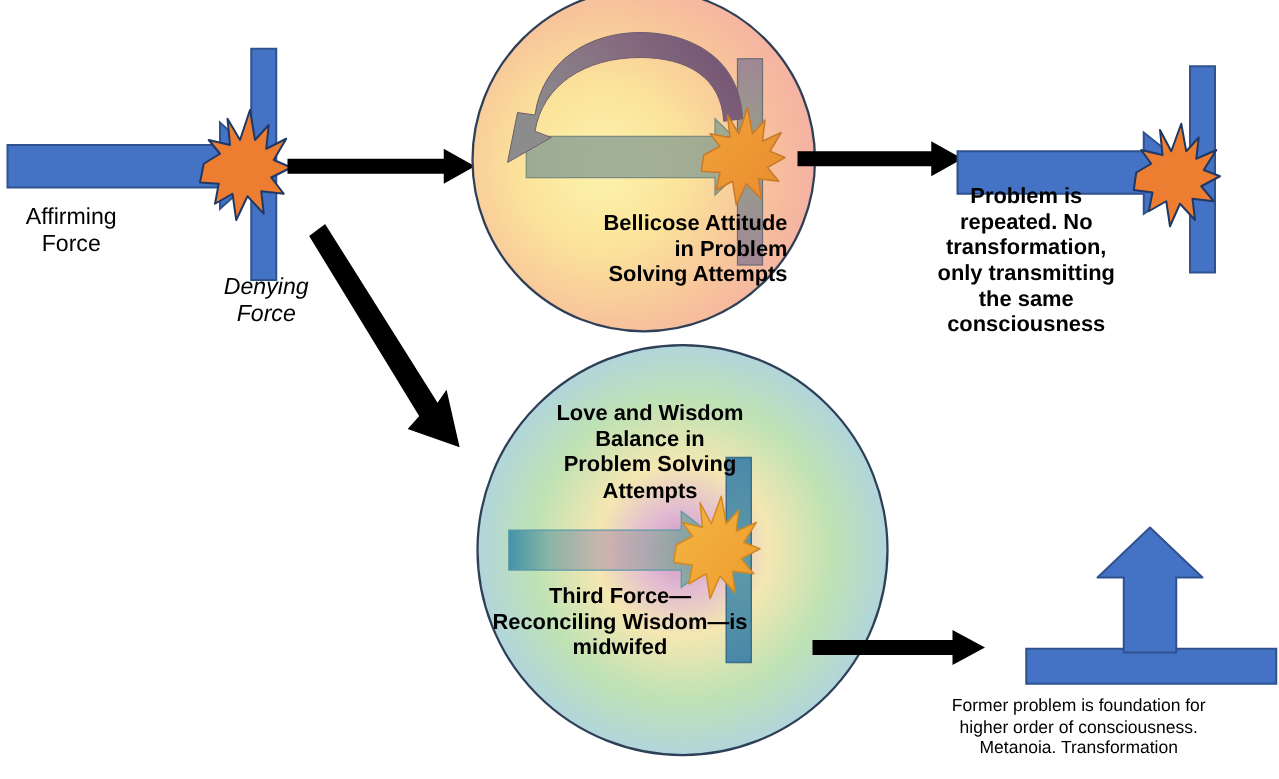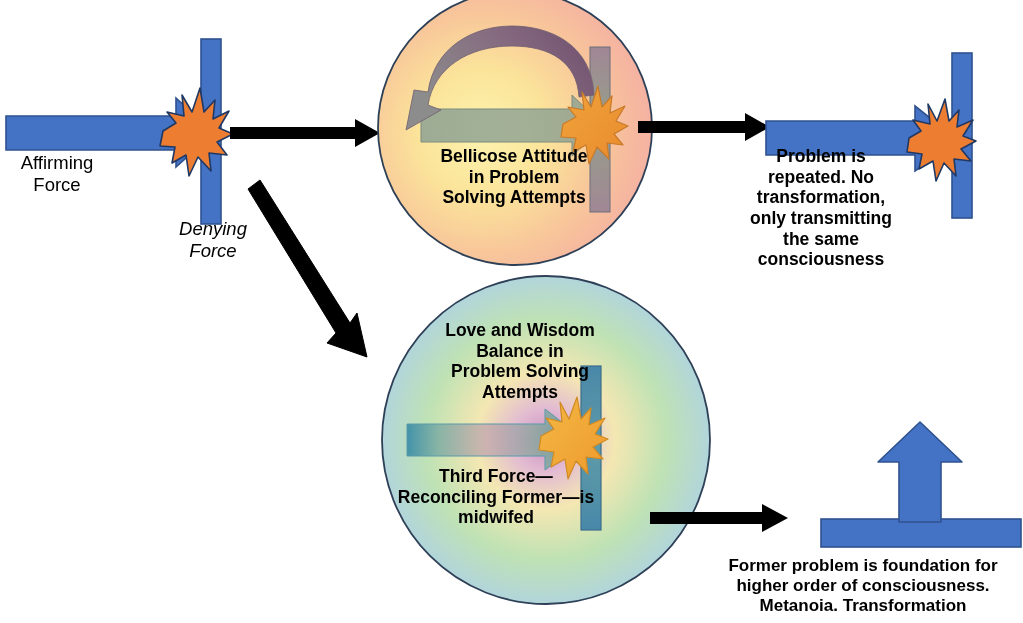--- a/index.html
+++ b/index.html
@@ -30,22 +30,22 @@
   }
   .lbl-plain {
     font-size: 18.5px;
     font-weight: 400;
   }
   .lbl-bold {
     font-size: 17.5px;
     font-weight: 700;
   }
   .lbl-bold-sm {
-    font-size: 17px;
-    font-weight: 700;
+    font-size: 14px;
+    font-weight: 400;
   }
 </style>
 </head>
 <body>
 
 <svg id="canvas" viewBox="0 0 1023 623" xmlns="http://www.w3.org/2000/svg">
   <defs>
 
     <radialGradient id="gradTopCircle" cx="38%" cy="52%" r="72%">
       <stop offset="0%" stop-color="#FDF3AE"></stop>
@@ -172,41 +172,41 @@
   <g>
     <path d="M650,512 L762,512 L762,504 L788,518 L762,532 L762,524 L650,524 Z" fill="#000000"></path>
   </g>
 
   <g>
     <rect x="821" y="519" width="200" height="28" fill="#4472C4" stroke="#2F528F" stroke-width="1.6"></rect>
     <path d="M920,422 L962,462 L941,462 L941,522 L899,522 L899,462 L878,462 Z" fill="#4472C4" stroke="#2F528F" stroke-width="1.6" stroke-linejoin="round"></path>
   </g>
 </svg>
 
-<div class="lbl lbl-plain" style="left:0px; top:152px; width:114px;">Affirming
+<div class="lbl lbl-plain" style="left:0px; top:162px; width:114px;">Affirming
 Force</div>
 
 <div class="lbl lbl-plain" style="left:154px; top:218px; width:118px;font-style:italic;">Denying
 Force</div>
 
-<div class="lbl lbl-bold" style="left:398px; top:146px; width:232px;">Bellicose Attitude
+<div class="lbl lbl-bold" style="left:398px; top:168px; width:232px;text-align:right;">Bellicose Attitude
 in Problem
 Solving Attempts</div>
 
 <div class="lbl lbl-bold" style="left:712px; top:146px; width:218px;">Problem is
 repeated. No
 transformation,
 only transmitting
 the same
 consciousness</div>
 
 <div class="lbl lbl-bold" style="left:408px; top:320px; width:224px;">Love and Wisdom
 Balance in
 Problem Solving
 Attempts</div>
 
 <div class="lbl lbl-bold" style="left:372px; top:466px; width:248px;">Third Force—
-Reconciling Former—is
+Reconciling Wisdom—is
 midwifed</div>
 
 <div class="lbl lbl-bold-sm" style="left:704px; top:556px; width:318px;">Former problem is foundation for
 higher order of consciousness.
 Metanoia. Transformation</div>
 
 </body></html>

